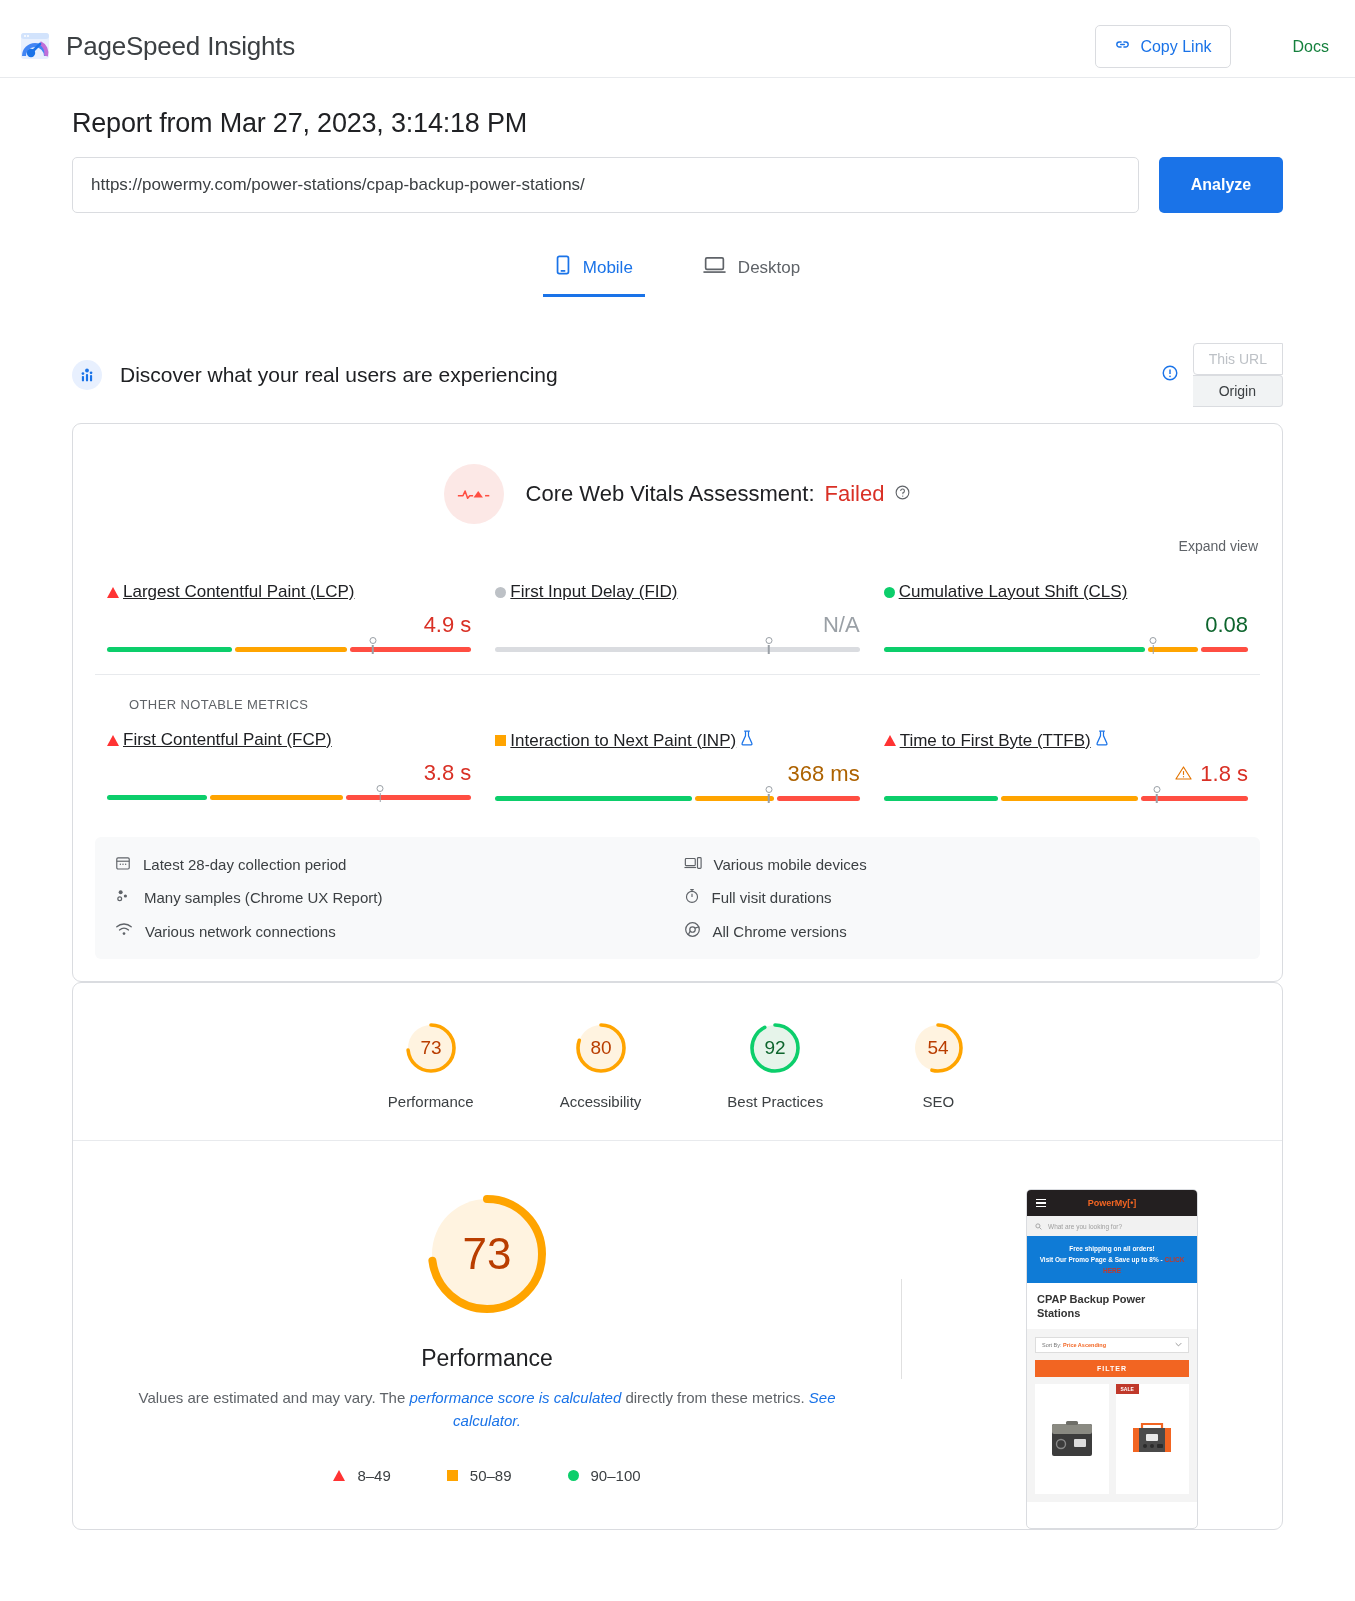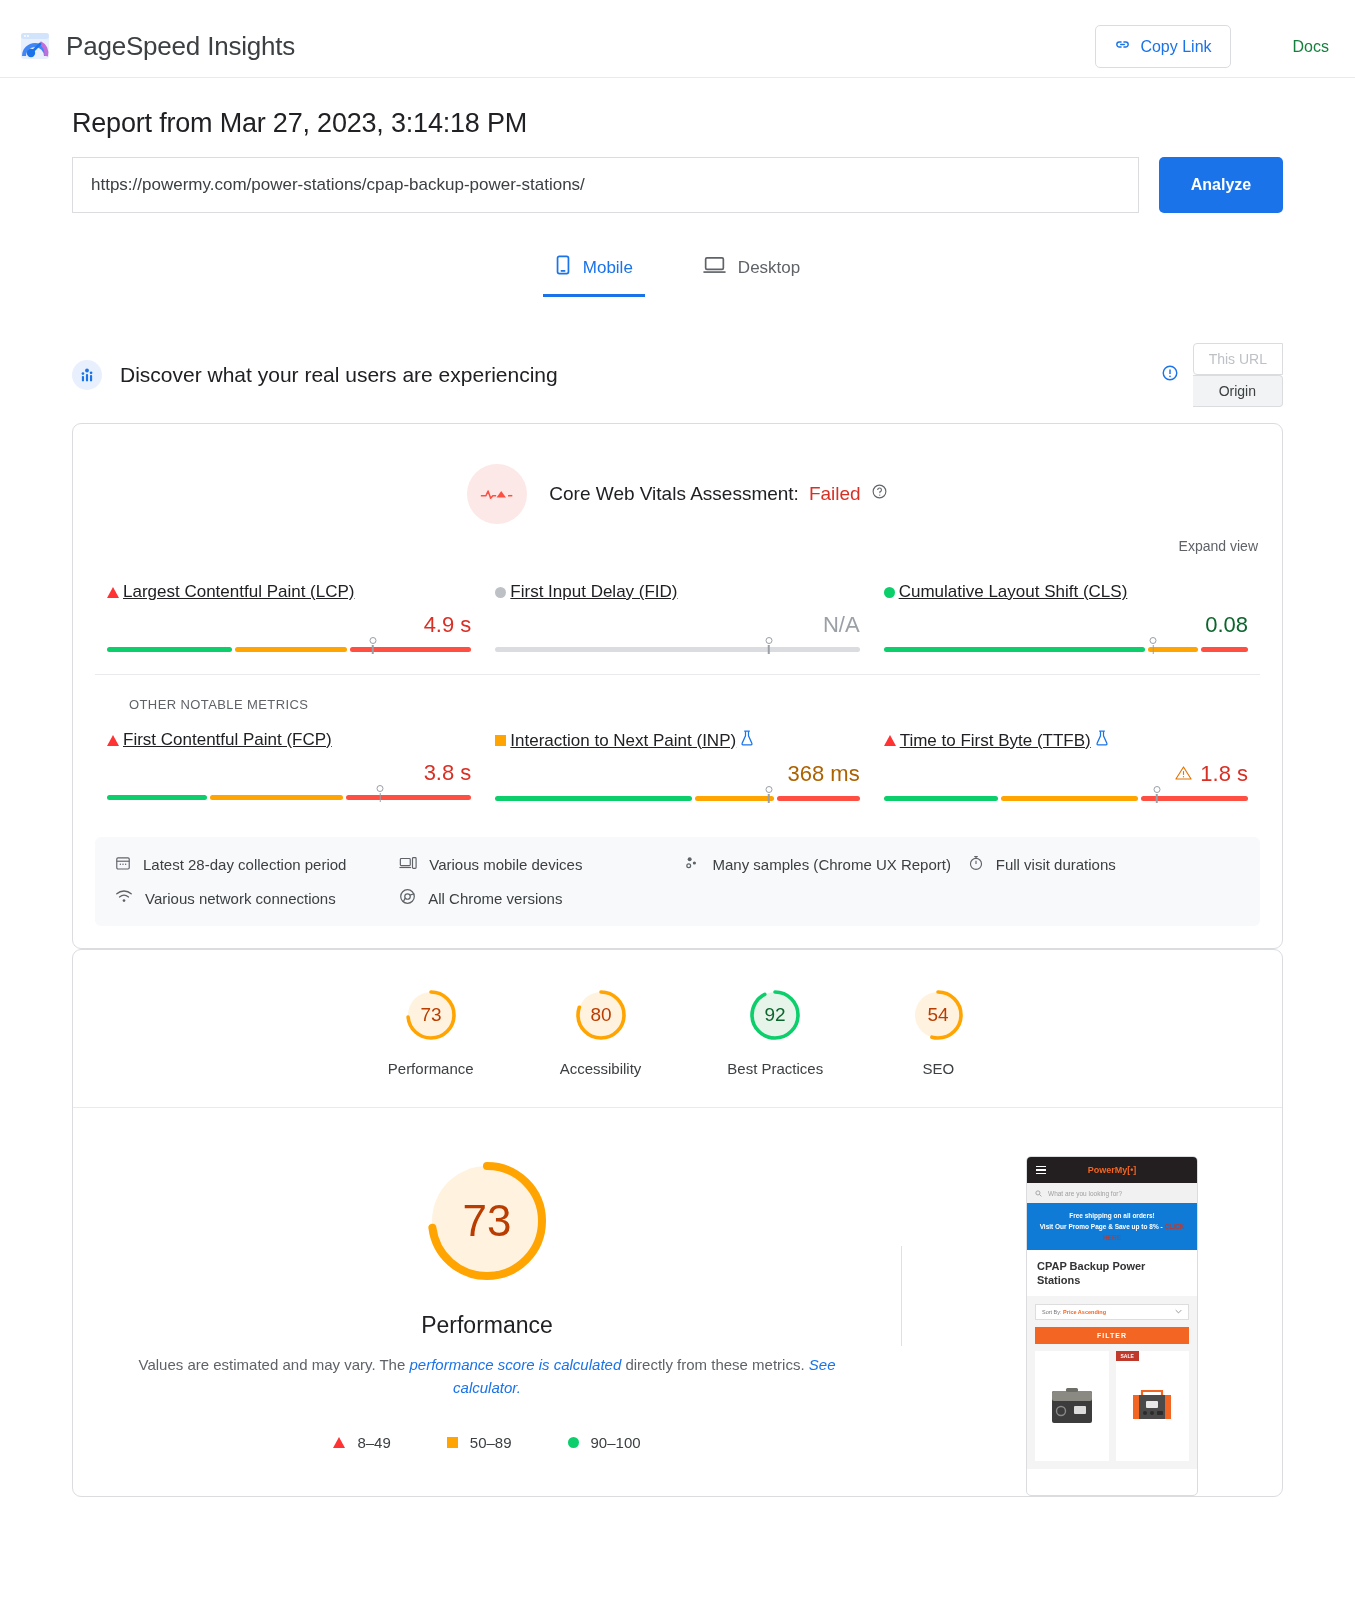--- a/index.html
+++ b/index.html
@@ -50,21 +50,21 @@
     padding: 30px 0 18px 0;
     letter-spacing: -0.2px;
   }
 
   
   .url-row { display: flex; gap: 20px; align-items: stretch; }
   .url-input {
     flex: 1;
     height: 56px;
     border: 1px solid #dadce0;
-    border-radius: 0;
+    border-radius: 5px;
     padding: 0 18px;
     font-size: 17px;
     color: #3c4043;
     font-family: "Liberation Sans", sans-serif;
     background: #fff;
   }
   .analyze-btn {
     width: 124px;
     background: #1a73e8;
     color: #fff;
@@ -122,21 +122,21 @@
   .card { border: 1px solid #dadce0; border-radius: 9px; background: #fff; }
 
   .cwv-header {
     display: flex; align-items: center; justify-content: center;
     gap: 22px; padding: 40px 0 14px 0;
   }
   .cwv-icon-wrap {
     width: 60px; height: 60px; border-radius: 50%;
     background: #fce8e6; display: flex; align-items: center; justify-content: center;
   }
-  .cwv-title { font-size: 19px; color: #202124; display: flex; align-items: center; gap: 10px; }
+  .cwv-title { font-size: 22px; color: #202124; display: flex; align-items: center; gap: 10px; }
   .cwv-status { color: #d93025; }
   .expand-view {
     text-align: right; font-size: 14px; color: #5f6368;
     padding: 0 24px 0 0; cursor: pointer;
   }
 
   .metrics-grid {
     display: grid; grid-template-columns: 1fr 1fr 1fr;
     padding: 28px 22px 12px 22px; gap: 0;
   }
@@ -165,21 +165,21 @@
     border-bottom: 11px solid #f33; 
   }
   .sq { width: 11px; height: 11px; flex: none; }
 
   .other-label {
     font-size: 13px; color: #5f6368; letter-spacing: .4px;
     padding: 22px 34px 0 34px; border-top: 1px solid #e8eaed; margin: 10px 22px 0 22px;
   }
 
   .info-grid {
-    display: grid; grid-template-columns: 1fr 1fr 1fr 1fr;
+    display: grid; grid-template-columns: 1fr 1fr;
     background: #f8f9fa; margin: 24px 22px 22px 22px;
     border-radius: 6px; padding: 18px 20px; gap: 14px 12px;
   }
   .info-item { display: flex; align-items: center; gap: 12px; font-size: 15px; color: #3c4043; }
   .info-item a { color: #3c4043; }
 
   
   .gauge-row {
     display: flex; justify-content: center; gap: 86px;
     padding: 36px 0 30px 0; border-bottom: 1px solid #e8eaed;

